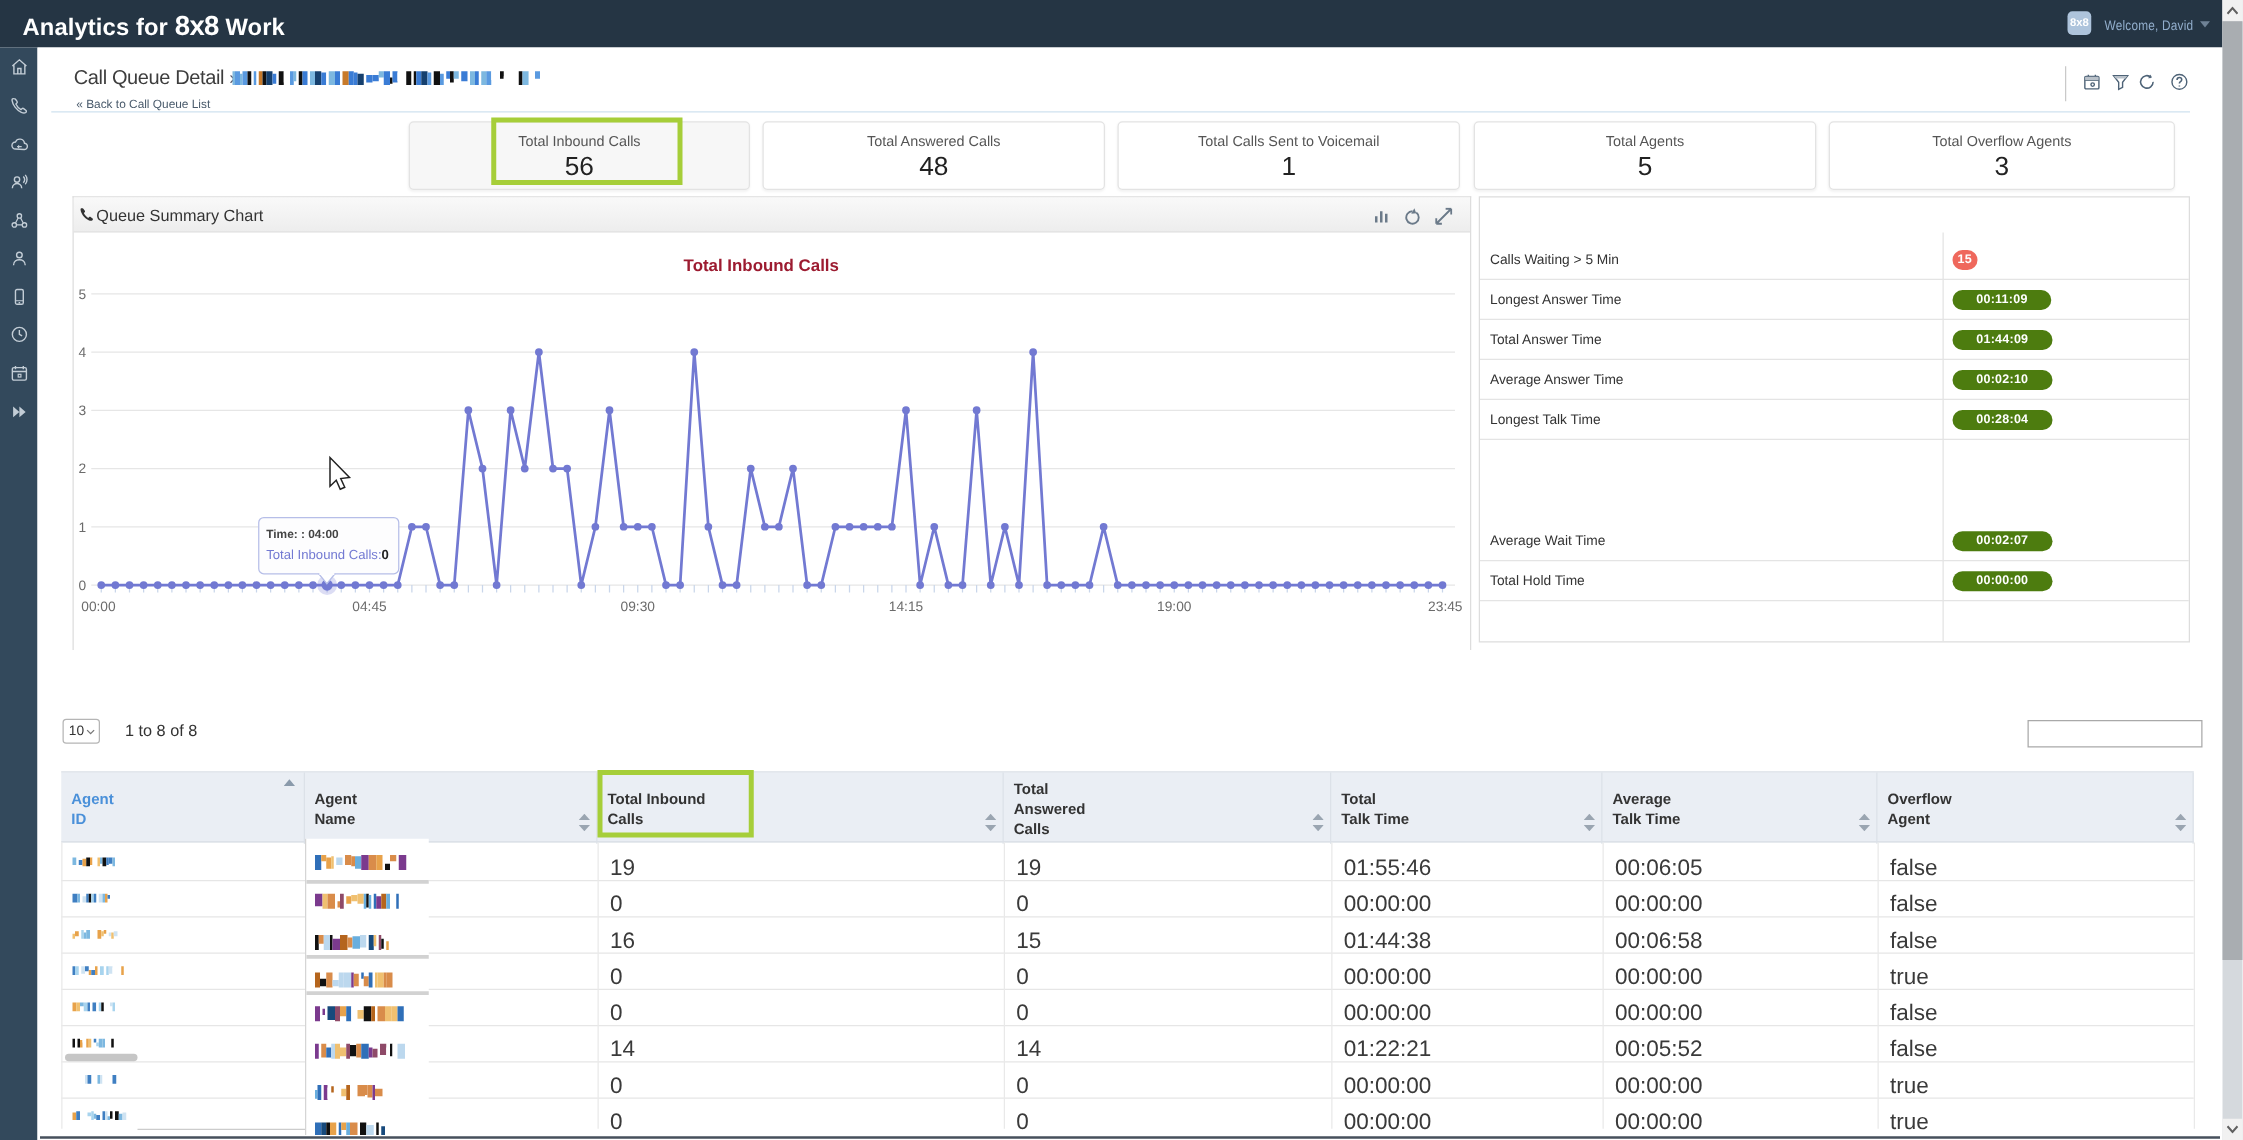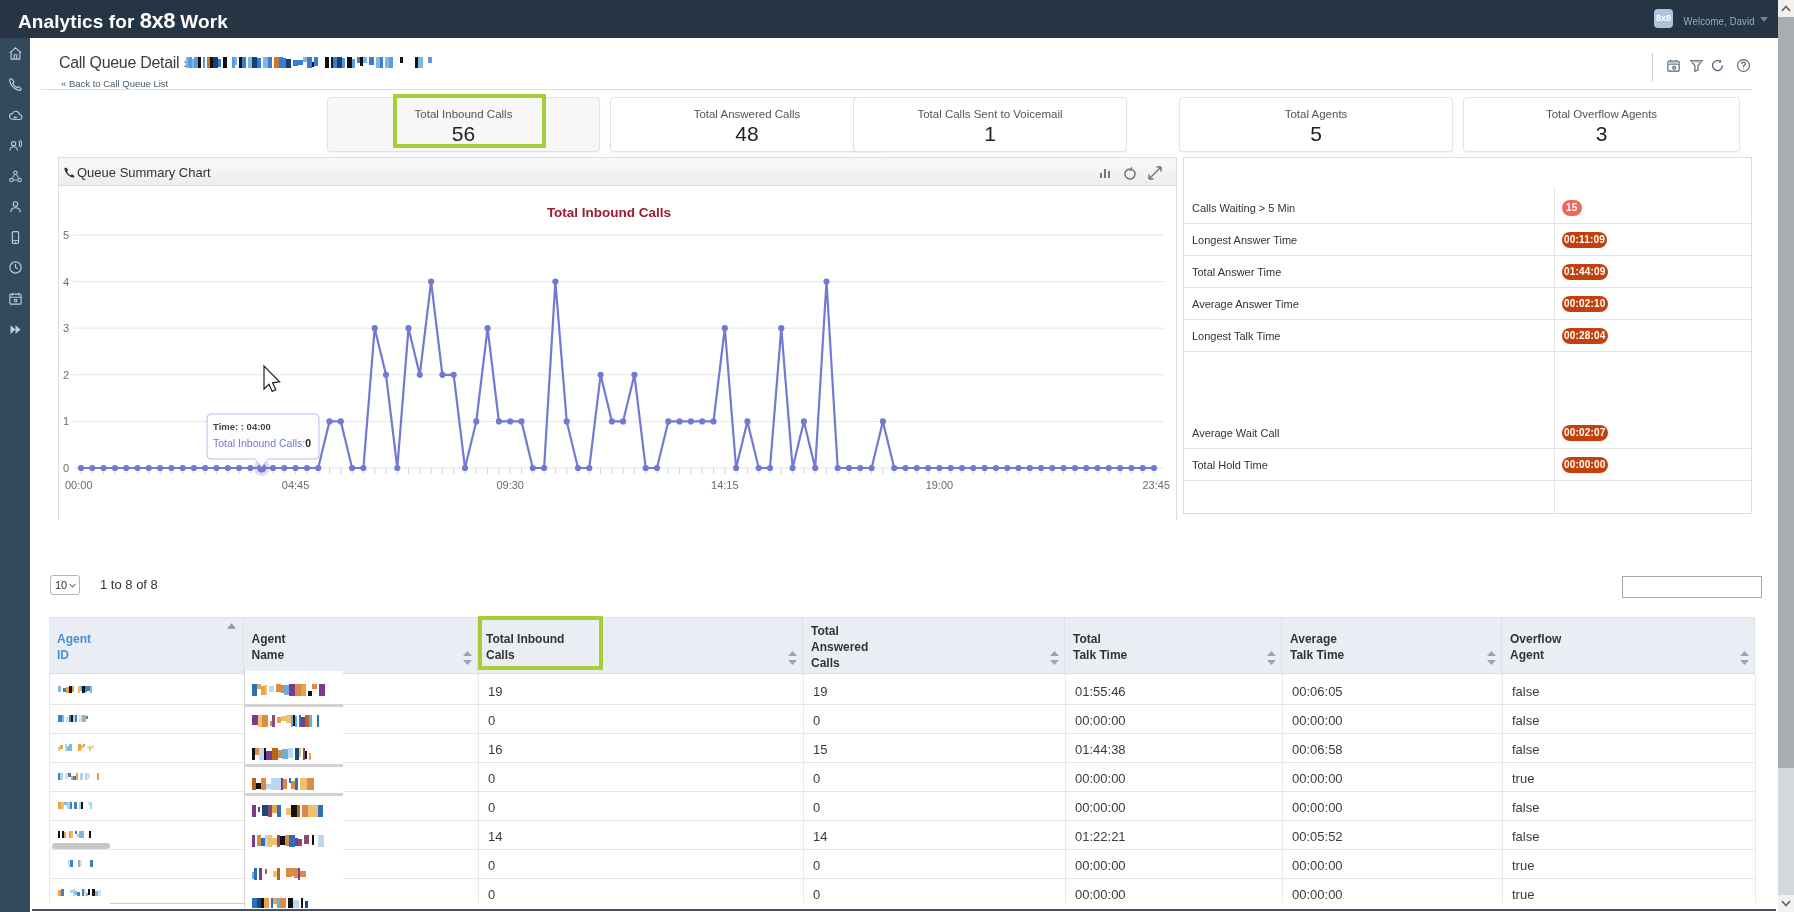--- a/index.html
+++ b/index.html
@@ -27,39 +27,39 @@
 .card .lb { margin-top:10px; font-size:11.5px; color:#555; }
 .card .vl { margin-top:2px; font-size:21px; color:#222; }
 .panel { position:absolute; border:1px solid #ddd; background:#fff; }
 .phead { position:absolute; left:0; top:0; right:0; height:28px; background:linear-gradient(#f9f9f9,#ededed); border-bottom:1px solid #ddd; }
 .phead .pt { position:absolute; left:18px; top:7px; font-size:13px; color:#333; }
 .phone-ic { position:absolute; left:4px; top:7px; width:13px; height:13px; }
 .phone-ic svg { width:13px; height:13px; fill:#333; }
 .chicons { position:absolute; right:14px; top:8px; width:62px; height:14px; }
 .srow { position:absolute; left:0; right:0; height:32.2px; border-bottom:1px solid #e4e4e4; }
 .srow .sl { position:absolute; left:8px; top:10px; font-size:11px; color:#333; }
-.srow .bdg { position:absolute; left:378px; top:8px; height:16px; border-radius:8px; background:#c2410c; color:#fff; font-size:10px; font-weight:700; line-height:16px; padding:0 2px; letter-spacing:0.2px; }
+.srow .bdg { position:absolute; left:378px; top:8px; height:16px; border-radius:8px; background:#4d7c0f; color:#fff; font-size:10px; font-weight:700; line-height:16px; padding:0 19px; letter-spacing:0.2px; }
 .srow .bdg.red { background:#ef685c; }
 #statvline { position:absolute; left:370px; top:28px; bottom:0; width:0; border-left:1px solid #e4e4e4; }
 #aghead { position:absolute; left:0px; top:486px; width:1722px; height:31px; border-bottom:1px solid #cfe2f0; }
 #agtitle { position:absolute; left:34px; top:8px; font-size:13px; color:#333; }
 #agvline { position:absolute; left:1706px; top:2px; height:26px; width:0; border-left:1px solid #c9c9c9; }
 #expicon { position:absolute; left:1718px; top:9px; width:13px; height:13px; }
 #pagesel { position:absolute; left:20px; top:537px; width:30px; height:20px; border:1px solid #b5b5b5; border-radius:3px; font-size:11px; color:#333; }
 #pagesel span { position:absolute; left:4px; top:3px; }
 #pagesel .chev { position:absolute; right:3px; top:7px; width:7px; height:5px; }
 #pageinfo { position:absolute; left:70px; top:539px; font-size:13px; color:#333; }
 #searchbox { position:absolute; left:1592px; top:538px; width:140px; height:22px; border:1px solid #a9a9a9; background:#fff; }
 #tblhead { position:absolute; left:19px; top:579px; width:1706px; height:57px; background:#eaeef4; border-top:1px solid #dfe3e9; border-bottom:1px solid #d8dde3; }
 .th { position:absolute; top:0; height:57px; border-right:1px solid #dce1e8; }
 .th .tx { position:absolute; left:8px; top:50%; transform:translateY(-50%); font-size:12px; font-weight:700; color:#333; line-height:16px; }
 .th.first .tx { color:#4a90d9; }
 .sortud { position:absolute; right:5px; bottom:10px; width:9px; height:14px; }
 .trow { position:absolute; left:19px; width:1706px; height:29px; border-bottom:1px solid #e6e6e6; }
-.trow .td { position:absolute; top:8px; font-size:13px; color:#3a3a3a; }
+.trow .td { position:absolute; top:8px; font-size:18px; color:#3a3a3a; }
 #botstrip { position:absolute; z-index:6; left:0; top:865px; width:1748px; height:9px; }
 #colscroll { position:absolute; left:22px; top:805px; width:58px; height:6px; background:#c6c6c6; border-radius:3px; }
 #vscroll { position:absolute; left:1778px; top:0; width:16px; height:912px; background:#d5d9dd; }
 #vscroll .box { position:absolute; left:0; width:16px; height:17px; background:#f1f1f1; }
 #vscroll .thumb { position:absolute; left:0; top:17px; width:16px; height:751px; background:#a9adb1; }
 .greenbox { position:absolute; border:4px solid #a6ce39; z-index:50; }
 .td > span, #nameoverlay div > span, #qname > span { display:block !important; }
 </style>
 </head>
 <body>
@@ -142,21 +142,21 @@
 </div>
 <div id="topdivider"></div>
 <div class="card" style="left:297px;width:273px;background:#f7f7f7">
       <div class="lb">Total Inbound Calls</div>
       <div class="vl">56</div>
     </div>
 <div class="card" style="left:580px;width:274px">
       <div class="lb">Total Answered Calls</div>
       <div class="vl">48</div>
     </div>
-<div class="card" style="left:823px;width:274px">
+<div class="card" style="left:864px;width:274px">
       <div class="lb">Total Calls Sent to Voicemail</div>
       <div class="vl">1</div>
     </div>
 <div class="card" style="left:1149px;width:274px">
       <div class="lb">Total Agents</div>
       <div class="vl">5</div>
     </div>
 <div class="card" style="left:1433px;width:277px">
       <div class="lb">Total Overflow Agents</div>
       <div class="vl">3</div>
@@ -422,21 +422,21 @@
       </div>
 <div class="srow" style="top:130.1px">
         <div class="sl">Average Answer Time</div>
         <div class="bdg ">00:02:10</div>
       </div>
 <div class="srow" style="top:162.3px">
         <div class="sl">Longest Talk Time</div>
         <div class="bdg ">00:28:04</div>
       </div>
 <div class="srow" style="top:258.9px">
-        <div class="sl">Average Wait Call</div>
+        <div class="sl">Average Wait Time</div>
         <div class="bdg ">00:02:07</div>
       </div>
 <div class="srow" style="top:291.1px">
         <div class="sl">Total Hold Time</div>
         <div class="bdg ">00:00:00</div>
       </div>
 
 </div>
 <div id="pagesel">
       <span>10</span>

